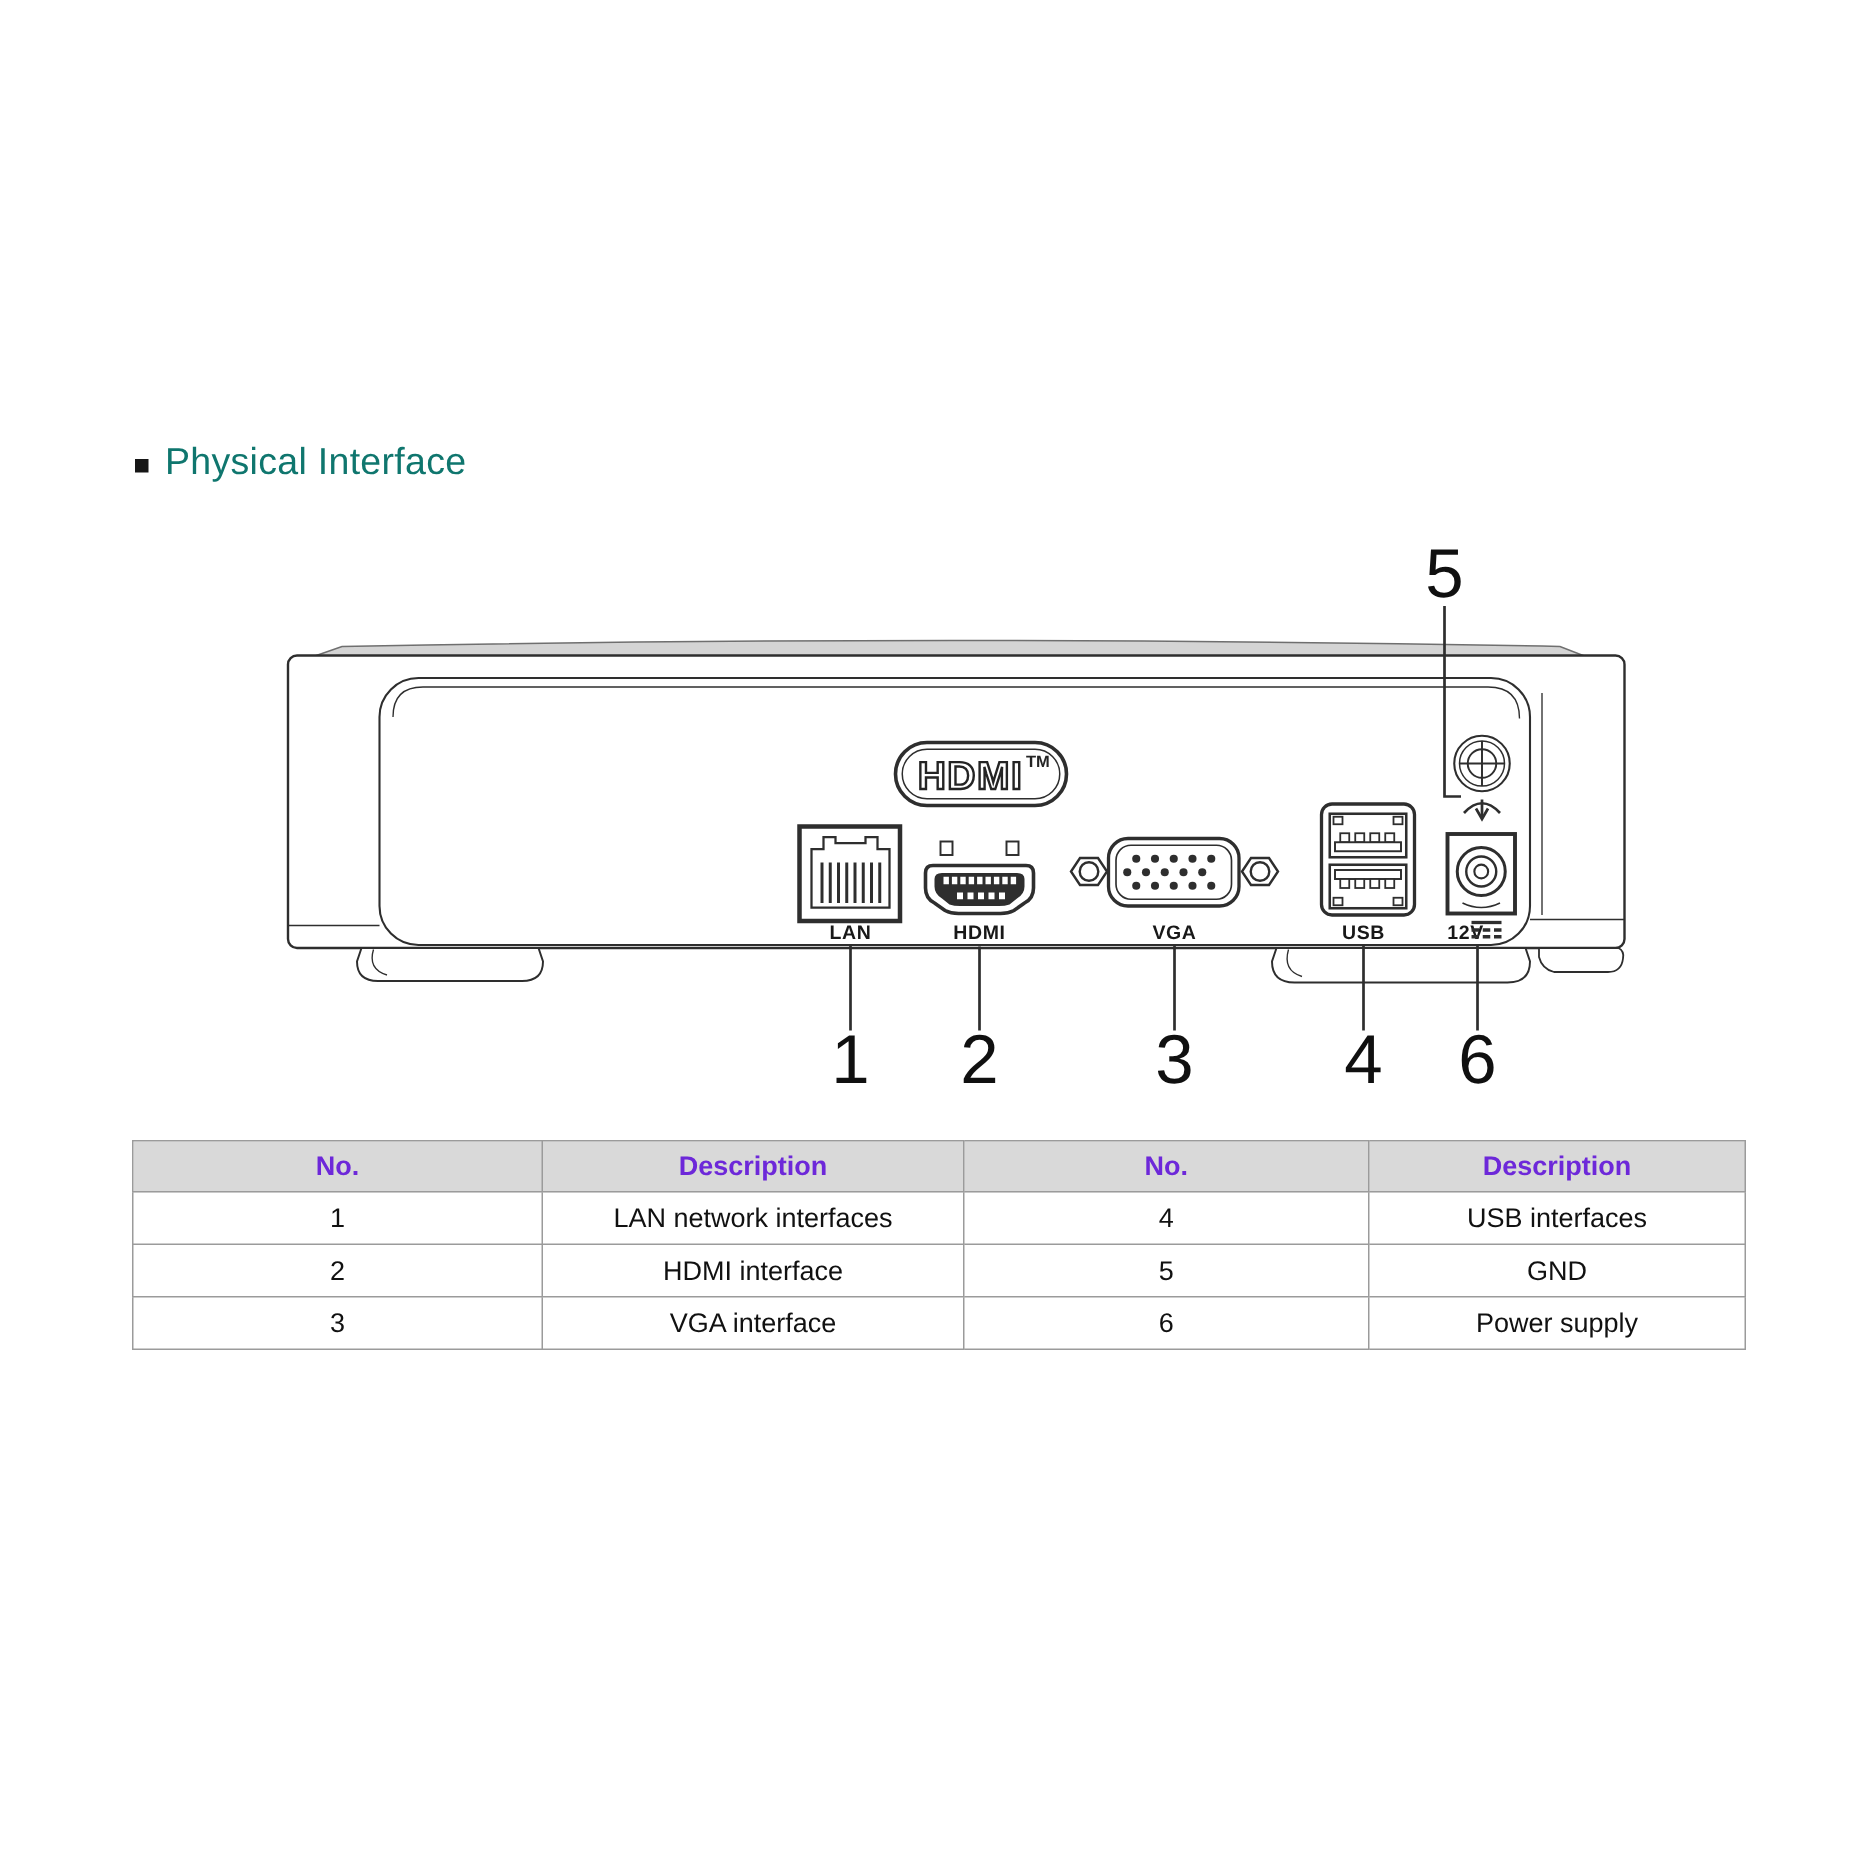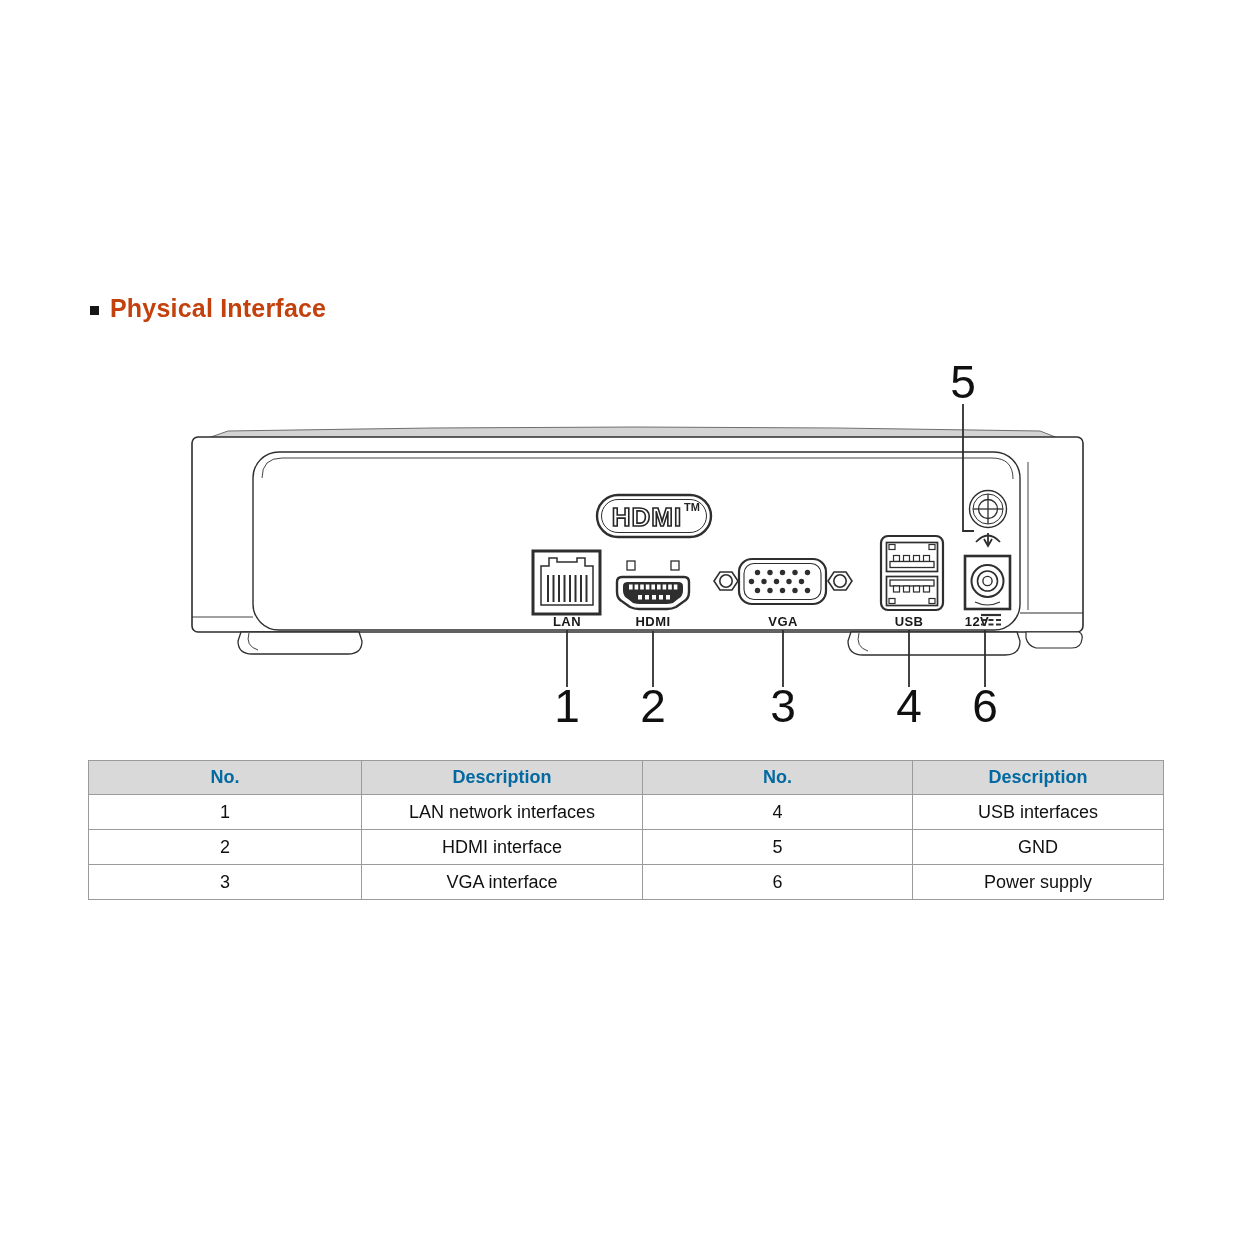--- a/index.html
+++ b/index.html
@@ -15,21 +15,21 @@
     font-family:"Liberation Sans", sans-serif;color:var(--ink);
     overflow:hidden;
   }
   .title-wrap{
     position:absolute;left:90px;top:294px;display:flex;align-items:center;gap:11px;
   }
   .bullet{
     width:9px;height:9px;background:#161616;margin-top:3px;flex:0 0 auto;
   }
   .page-title{
-    font-size:25px;font-weight:bold;color:#c2410c;letter-spacing:0.2px;
+    font-size:25px;font-weight:normal;color:#0f766e;letter-spacing:0.2px;
   }
   svg.diagram{position:absolute;left:0;top:0;}
   .s1{fill:none;stroke:var(--line);}
   .sf{fill:#ffffff;stroke:var(--line);}
   .sd{fill:var(--line);stroke:none;}
   .band{fill:var(--bandFill);stroke:#6f6f6f;}
   .plabel{
     font-family:"Liberation Sans",sans-serif;font-size:13px;font-weight:bold;
     fill:#181818;text-anchor:middle;letter-spacing:0.4px;
   }
@@ -49,21 +49,21 @@
     position:absolute;left:88px;top:760px;border-collapse:collapse;table-layout:fixed;
     width:1075px;
   }
   table.iface td,table.iface th{
     border:1px solid var(--tableBorder);
     text-align:center;vertical-align:middle;
     font-family:"Liberation Sans",sans-serif;
     padding:0;
   }
   table.iface th{
-    background:var(--tableHeaderBg);height:33px;font-size:18px;font-weight:bold;color:#0369a1;
+    background:var(--tableHeaderBg);height:33px;font-size:18px;font-weight:bold;color:#6d28d9;
   }
   table.iface td{
     background:#ffffff;height:34px;font-size:18px;font-weight:400;color:#111;
   }
 </style>
 </head>
 <body>
 
 <div class="title-wrap">
   <div class="bullet"></div>

